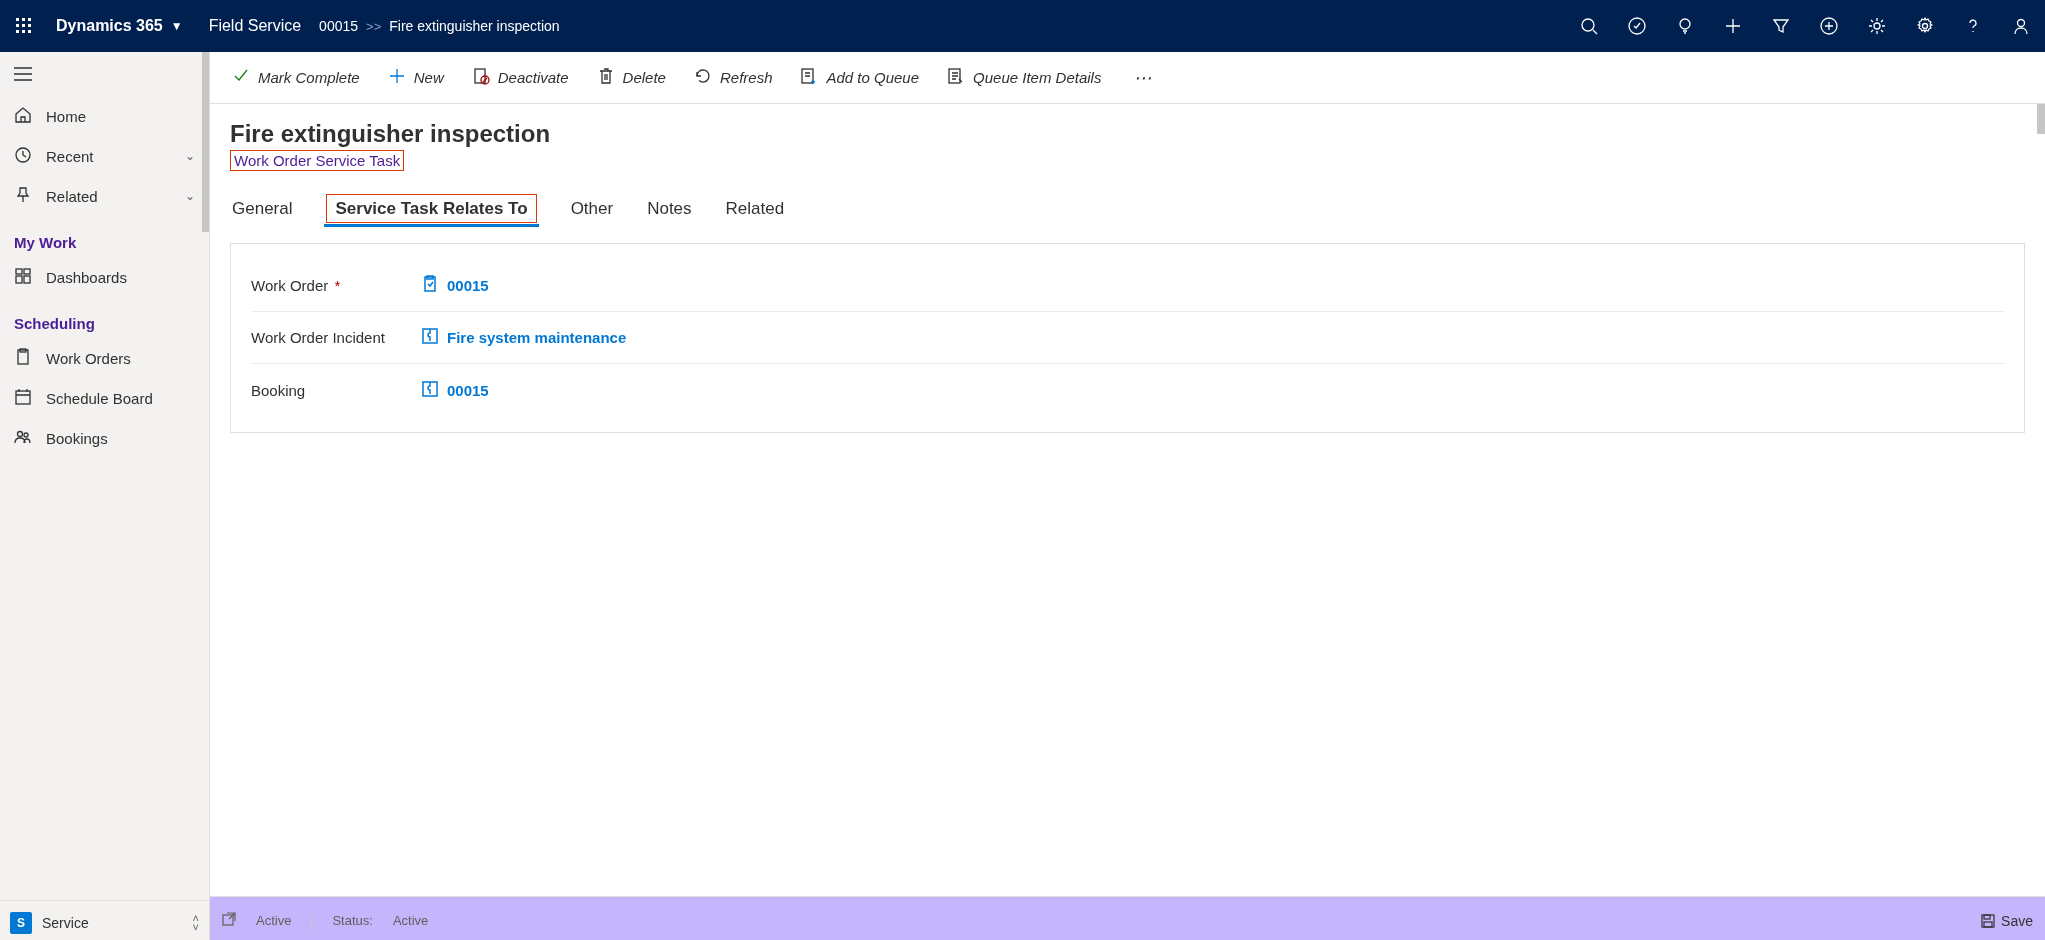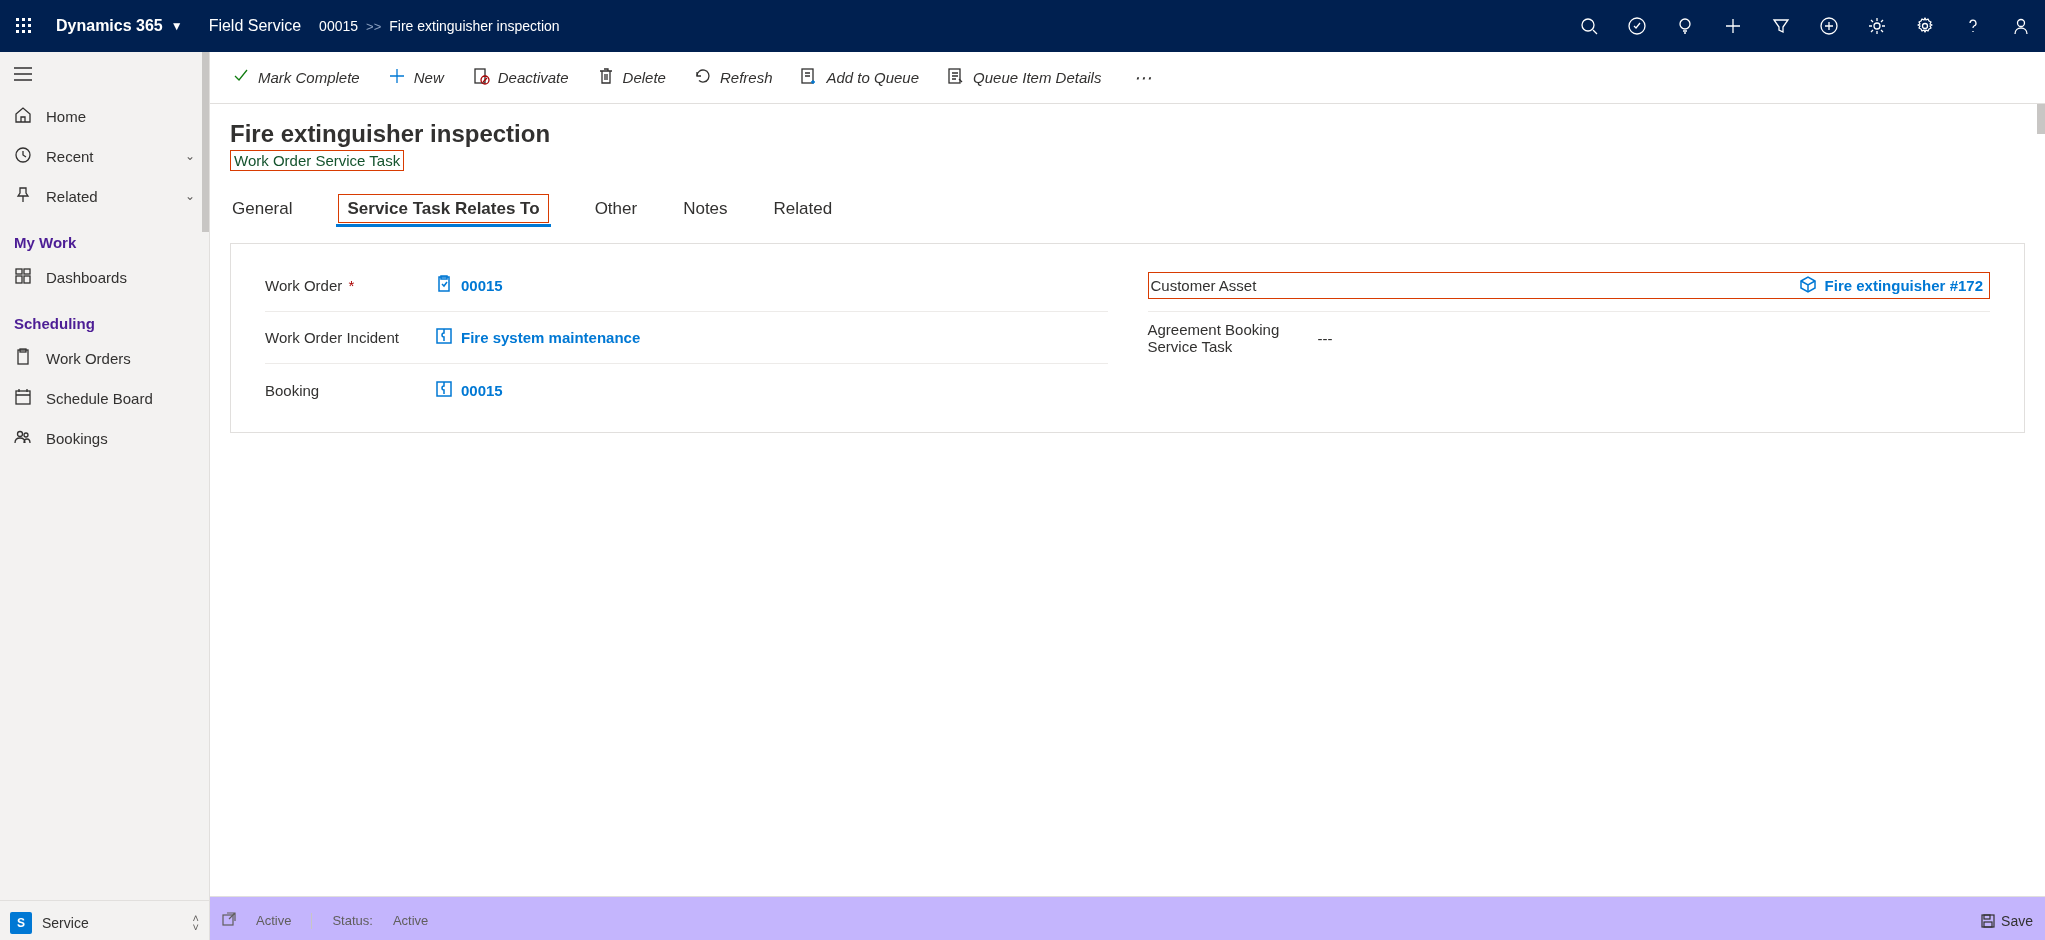--- a/index.html
+++ b/index.html
@@ -26,28 +26,28 @@
 .area-switch .updown { margin-left: auto; font-size: 11px; line-height: 9px; color: #605e5c; }
 .main { flex: 1; display: flex; flex-direction: column; position: relative; }
 .cmd-bar { height: 52px; border-bottom: 1px solid #e1dfdd; display: flex; align-items: center; padding: 0 8px; gap: 4px; font-style: italic; }
 .cmd { display: flex; align-items: center; gap: 8px; padding: 0 14px; height: 36px; cursor: pointer; font-size: 15px; }
 .cmd svg { width: 18px; height: 18px; stroke-width: 1.3; fill: none; stroke: #323130; }
 .cmd .green { stroke: #107c10; }
 .cmd .blue { stroke: #0078d4; }
 .cmd-more { margin-left: 4px; padding: 0 10px; cursor: pointer; letter-spacing: 2px; font-size: 18px; }
 .content { padding: 16px 20px; flex: 1; overflow: auto; position: relative; }
 .rec-title { font-size: 24px; font-weight: 600; }
-.rec-subtitle { font-size: 15px; color: #14532d; margin-top: 2px; display: inline-block; }
+.rec-subtitle { font-size: 15px; color: #4c1d95; margin-top: 2px; display: inline-block; }
 .red-box { border: 1.5px solid #d83b01; padding: 1px 3px; }
-.tabs { display: flex; gap: 42px; margin-top: 22px; font-size: 17px; }
+.tabs { display: flex; gap: 30px; margin-top: 22px; font-size: 17px; }
 .tab { padding: 6px 2px; cursor: pointer; position: relative; }
 .tab.active { font-weight: 600; }
 .tab.active::after { content: ""; position: absolute; left: 0; right: 0; bottom: -2px; height: 3px; background: #0078d4; }
 .tab-red { border: 1.5px solid #d83b01; padding: 4px 8px; }
-.form-panel { border: 1px solid #e1dfdd; margin-top: 18px; padding: 16px 34px; display: flex; gap: 40px; }
+.form-panel { border: 1px solid #e1dfdd; margin-top: 18px; padding: 16px 20px; display: flex; gap: 40px; }
 .col { flex: 1; }
 .field { display: flex; align-items: center; min-height: 52px; border-bottom: 1px solid #edebe9; padding: 4px 0; }
 .field:last-child { border-bottom: none; }
 .field-label { width: 170px; font-size: 15px; color: #323130; }
 .req { color: #a80000; margin-left: 2px; }
 .field-val { display: flex; align-items: center; gap: 8px; color: #0078d4; font-weight: 600; font-size: 15px; }
 .field-val svg { width: 18px; height: 18px; stroke: #0078d4; fill: none; stroke-width: 1.5; }
 .field-val.plain { color: #323130; font-weight: 400; }
 .asset-row { border: 1.5px solid #d83b01; padding: 2px 6px 2px 2px; display: flex; align-items: center; }
 .status-bar { height: 48px; background: #c4b5fd; border-top: 1px solid #e1dfdd; display: flex; align-items: center; padding: 0 12px; gap: 20px; font-size: 13px; color: #605e5c; }
@@ -317,40 +317,20 @@
               <div class="field-label">Booking</div>
               <div class="field-val ">
                 <span><svg width="18" height="18" viewBox="0 0 18 18" fill="none" stroke="#0078d4" stroke-width="1.5">
                     <rect x="2" y="2" width="14" height="14"></rect>
                     <path d="M9 2v4a2 2 0 1 0 0 4v4"></path>
                   </svg></span>
                 <span>00015</span>
               </div>
             </div>
           </div>
-        <div class="col" id="col-right">
-            <div class="field">
-              <div class="asset-row" style="flex:1">
-                <div class="field-label">Customer Asset</div>
-                <div class="field-val" style="margin-left:auto">
-                  <span><svg width="18" height="18" viewBox="0 0 18 18" fill="none" stroke="#0078d4" stroke-width="1.5">
-                      <path d="M2 6l7-4 7 4v7l-7 4-7-4z"></path>
-                      <path d="M2 6l7 4 7-4M9 10v7"></path>
-                    </svg></span>
-                  <span>Fire extinguisher #172</span>
-                </div>
-              </div>
-            </div>
-            <div class="field">
-              <div class="field-label">Agreement Booking Service Task</div>
-              <div class="field-val plain">
-                <span>---</span>
-              </div>
-            </div>
-          </div>
       </div>
     </div>
 
     <div class="status-bar">
       <span><svg width="14" height="14" viewBox="0 0 14 14" fill="none" stroke="#605e5c" stroke-width="1.2">
             <rect x="1" y="3" width="10" height="10"></rect>
             <path d="M5 1h8v8M13 1L7 7"></path>
           </svg></span>
       <span>Active</span>
       <span class="divider"></span>

